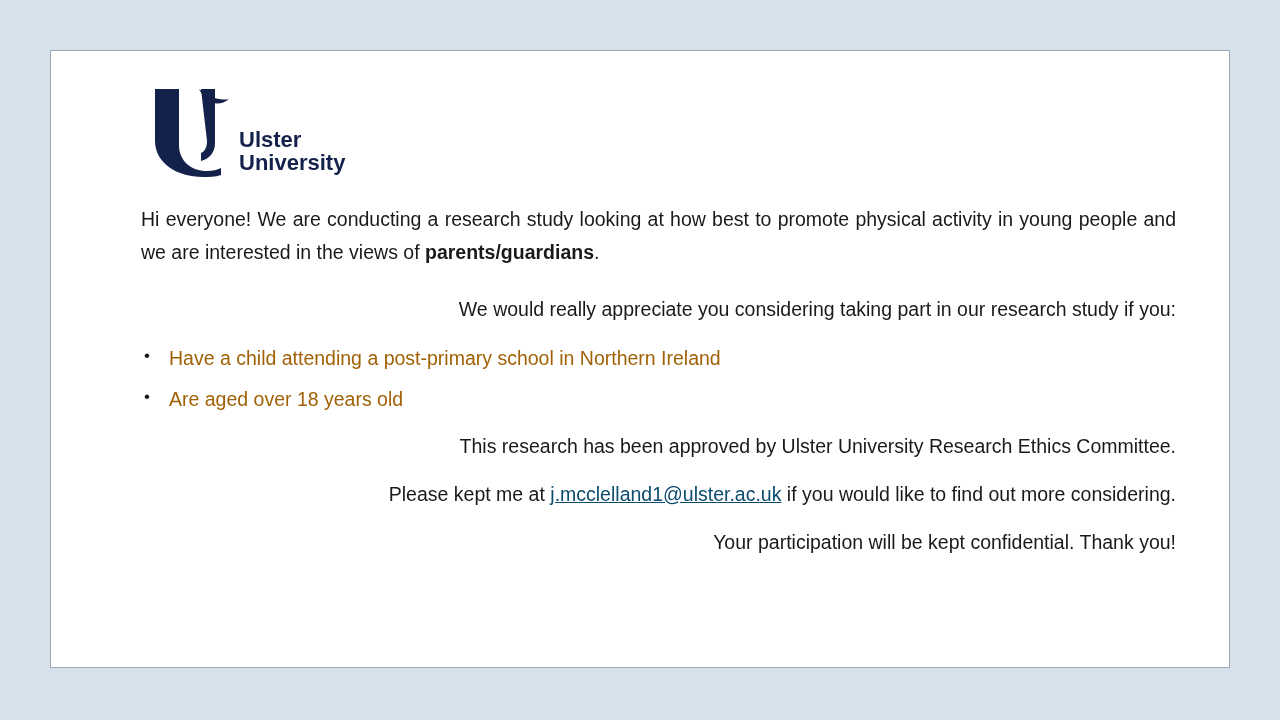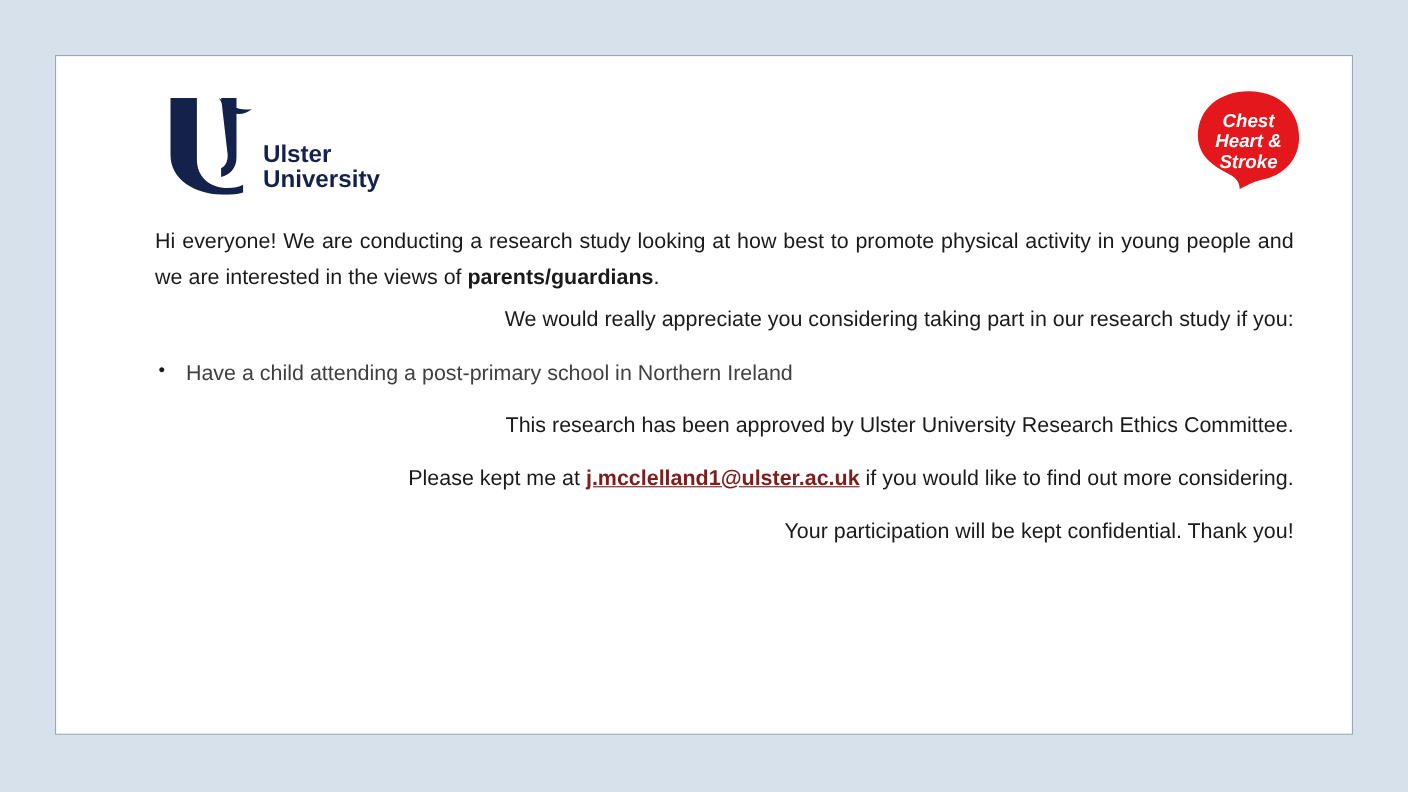--- a/index.html
+++ b/index.html
@@ -59,48 +59,47 @@
   p.para {
     margin: 0 0 15px 0;
     font-size: 19.5px;
     line-height: 1.7;
     color: #1a1a1a;
     text-align: right;
   }
   p.justified {
     text-align: justify;
     text-justify: inter-word;
-    margin-bottom: 5px;
+    margin-bottom: 24px;
   }
   .bold { font-weight: bold; }
   ul.bullets {
     margin: 0 0 14px 0;
     padding: 0;
     list-style: none;
   }
   ul.bullets li {
     position: relative;
     font-size: 19.5px;
     line-height: 1.75;
     padding-left: 28px;
     margin-bottom: 6px;
-    color: #404040;
+    color: #a16207;
   }
   ul.bullets li::before {
     content: "\2022";
     position: absolute;
     left: 3px;
     top: 0;
     font-size: 17px;
     color: #1a1a1a;
   }
   a.email-link {
-    color: #7f1d1d;
+    color: #0c4a6e;
     text-decoration: underline;
-    font-weight: bold;
   }
 </style>
 </head>
 <body>
 
 <div class="slide-bg">
   <div class="slide">
 
     <div class="uu-logo">
       <svg width="230" height="90" viewBox="0 0 230 90" xmlns="http://www.w3.org/2000/svg">
@@ -108,37 +107,30 @@
         <path d="M46 2 C56 10, 66 14, 76 12 C66 20, 54 18, 46 2 Z" fill="#14214b"></path>
 
         <path d="M2 2 L26 2 L26 58 C26 74, 38 84, 54 84 C60 84, 64 83, 68 81 L68 88 C62 90, 56 90, 50 90 C24 90, 2 76, 2 54 Z" fill="#14214b"></path>
 
         <path d="M48 2 L62 2 L62 56 C62 66, 56 72, 48 74 L48 66 C52 64, 54 60, 54 54 Z" fill="#14214b"></path>
         <text x="86" y="60" font-family="'Liberation Sans', sans-serif" font-size="22" font-weight="bold" fill="#14214b">Ulster</text>
         <text x="86" y="83" font-family="'Liberation Sans', sans-serif" font-size="22" font-weight="bold" fill="#14214b">University</text>
       </svg>
     </div>
 
-    <div class="chs-logo">
-      <svg width="96" height="92" viewBox="0 0 96 92" xmlns="http://www.w3.org/2000/svg">
-        <path d="M48 2 C74 2, 94 18, 94 44 C94 64, 80 78, 62 82 C52 84, 46 88, 40 91 C40 84, 36 80, 28 76 C12 68, 2 58, 2 42 C2 18, 22 2, 48 2 Z" fill="#e4181c"></path>
-        <text x="48" y="34" text-anchor="middle" font-family="'Liberation Sans', sans-serif" font-style="italic" font-size="17" font-weight="bold" fill="#ffffff">Chest</text>
-        <text x="48" y="53" text-anchor="middle" font-family="'Liberation Sans', sans-serif" font-style="italic" font-size="17" font-weight="bold" fill="#ffffff">Heart &amp;</text>
-        <text x="48" y="72" text-anchor="middle" font-family="'Liberation Sans', sans-serif" font-style="italic" font-size="17" font-weight="bold" fill="#ffffff">Stroke</text>
-      </svg>
-    </div>
 
     <div class="content">
 
       <p class="para justified"><span>Hi everyone! We are conducting a research study looking at how best to promote physical activity in young people and we are interested in the views of </span><span class="bold">parents/guardians</span><span>.</span></p>
 
       <p class="para">We would really appreciate you considering taking part in our research study if you:</p>
 
       <ul class="bullets">
         <li>Have a child attending a post-primary school in Northern Ireland</li>
+        <li>Are aged over 18 years old</li>
       </ul>
 
 
       <p class="para">This research has been approved by Ulster University Research Ethics Committee.</p>
 
       <p class="para"><span>Please kept me at </span><a class="email-link" href="#">j.mcclelland1@ulster.ac.uk</a><span> if you would like to find out more considering.</span></p>
 
       <p class="para">Your participation will be kept confidential. Thank you!</p>
 
     </div>

